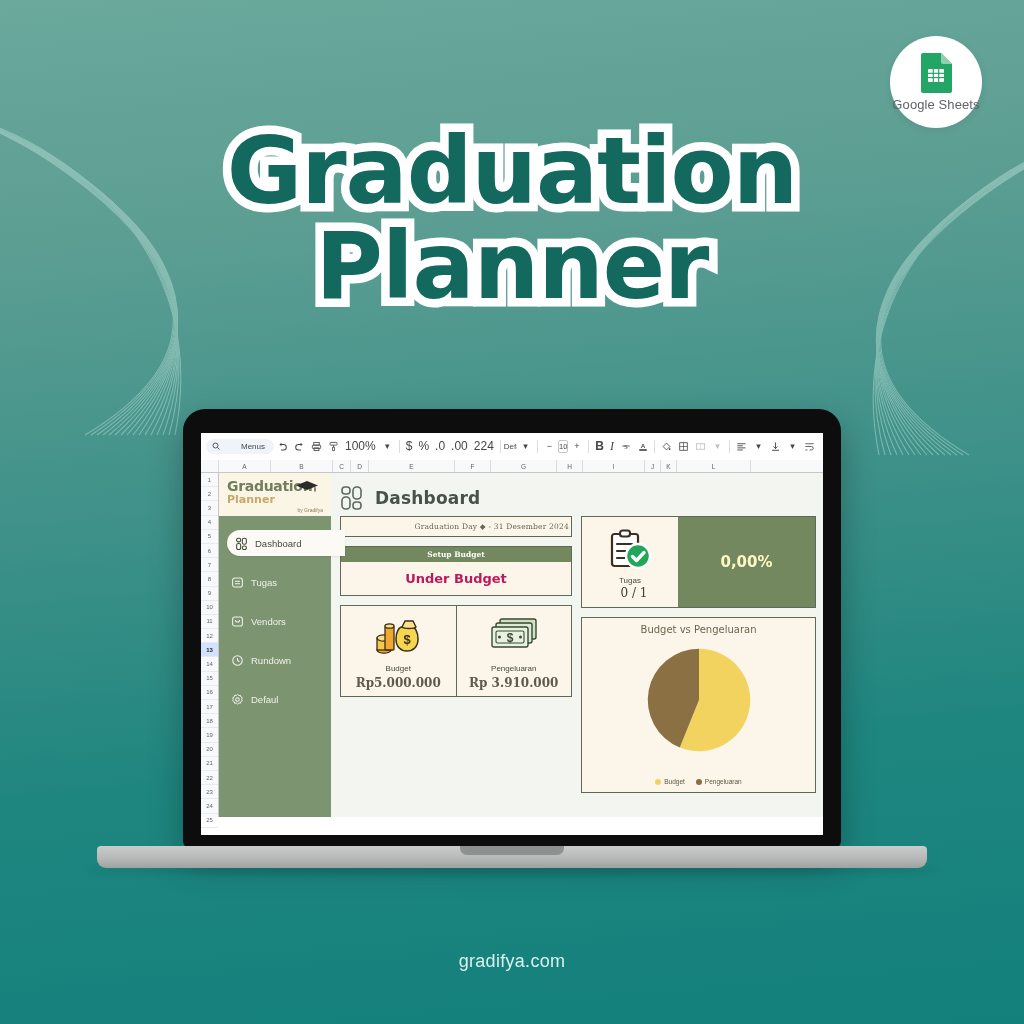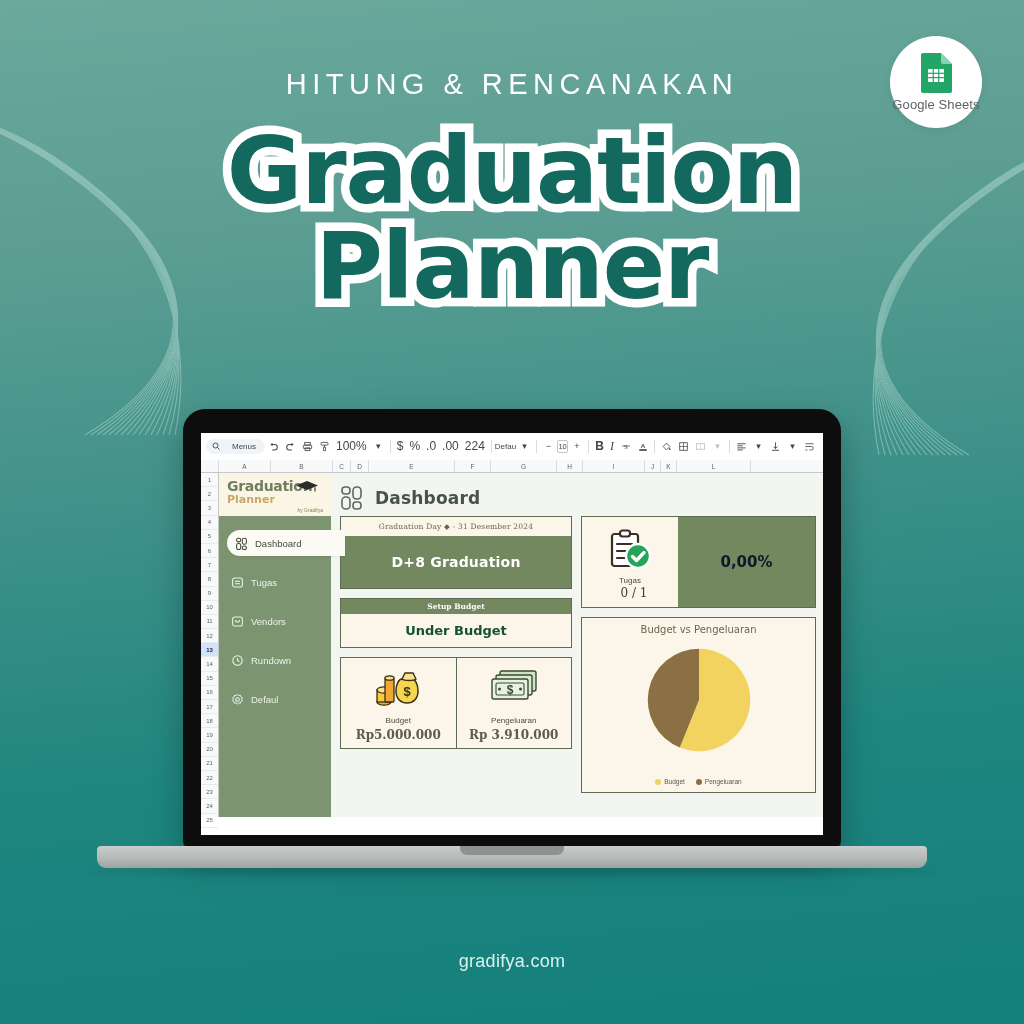--- a/index.html
+++ b/index.html
@@ -75,21 +75,21 @@
     background:rgba(0,0,0,.12); border-radius:50%; filter:blur(3px);
   }
 
   
   .toolbar{
     height:27px; display:flex; align-items:center; gap:0px;
     padding:0 5px; background:#ffffff; border-bottom:1px solid #fff;
     font-size:8.5px; color:#444746;
   }
   .tb-search{
-    display:flex; align-items:center; gap:12px; background:#f0f4f9;
+    display:flex; align-items:center; gap:21px; background:#f0f4f9;
     border-radius:13px; padding:3px 9px 3px 6px; color:#444746; font-size:8px;
   }
   .tb-ic{ width:17px; height:17px; display:flex; align-items:center; justify-content:center;
           color:#444746; font-size:9px; flex:0 0 auto; }
   .tb-txt{ font-size:12px; color:#444746; padding:0 3px; white-space:nowrap; }
   .tb-sep{ width:1px; height:13px; background:#dadce0; margin:0 3px; flex:0 0 auto; }
   .tb-font{ font-size:8px; color:#444746; width:36px; white-space:nowrap; overflow:hidden; }
   .tb-size{
     border:1px solid #c4c7c5; border-radius:2px; width:18px; height:13px;
     display:flex; align-items:center; justify-content:center; font-size:7.5px;
@@ -156,51 +156,51 @@
   .mhead{ display:flex; align-items:center; gap:9px; height:37px; }
   .mhead .mt{ font-size:17px; font-weight:700; color:#47524b; letter-spacing:.2px;
               font-family:"DejaVu Sans",sans-serif; }
 
   .cols{ display:flex; gap:9px; }
   .colL{ width:232px; flex:0 0 auto; }
   .colR{ flex:1; }
 
   .card{ border:1px solid #5d6b52; background:#fbf6e9; margin-bottom:9px; }
   .cap-row{
-    text-align:center; font-size:7.5px; color:#6b6550; padding:5px 2px;
+    text-align:right; font-size:7.5px; color:#6b6550; padding:5px 2px;
     font-family:"DejaVu Serif",serif; letter-spacing:.2px;
   }
   .big-green{
     background:#73885f; color:#ffffff; text-align:center; font-weight:700;
     font-size:14px; padding:18px 4px; font-family:"DejaVu Sans",sans-serif;
     letter-spacing:.2px;
   }
   .strip-head{
     background:#73885f; color:#fff; text-align:center; font-size:7.5px;
     font-weight:700; padding:3px 2px; font-family:"DejaVu Serif",serif;
   }
   .strip-val{
-    text-align:center; font-size:13px; font-weight:700; color:#14532d; padding:9px 2px;
+    text-align:center; font-size:13px; font-weight:700; color:#be185d; padding:9px 2px;
     font-family:"DejaVu Sans",sans-serif;
   }
 
   .two{ display:flex; }
   .half{ flex:1; text-align:center; padding:8px 4px 6px 4px; }
   .half + .half{ border-left:1px solid #5d6b52; }
   .half .lbl{ font-size:8px; color:#4a4a42; margin-top:4px; }
   .half .val{ font-size:12px; color:#5e5b4a; font-weight:600; margin-top:3px;
               font-family:"DejaVu Serif",serif; }
 
   .task-card{ display:flex; border:1px solid #5d6b52; background:#fbf6e9; margin-bottom:9px; height:92px; }
   .task-left{ width:96px; flex:0 0 auto; display:flex; flex-direction:column;
               align-items:center; justify-content:center; padding-top:4px; }
   .task-left .lbl{ font-size:8px; color:#4a4a42; margin-top:3px; }
   .task-left .frac{ font-size:12px; color:#3e3e35; margin-top:1px; font-family:"DejaVu Serif",serif;margin-left:8px; }
   .task-right{ flex:1; background:#73885f; display:flex; align-items:center; justify-content:center;
-               color:#0f172a; font-size:15px; font-weight:700; font-family:"DejaVu Sans",sans-serif; }
+               color:#fef9c3; font-size:15px; font-weight:700; font-family:"DejaVu Sans",sans-serif; }
 
   .chart-card{ border:1px solid #5d6b52; background:#fbf6e9; height:176px; padding:6px 4px; position:relative; }
   .chart-title{ text-align:center; font-size:10px; color:#6b6550; font-family:"DejaVu Sans",sans-serif; }
   .pie-wrap{ display:flex; justify-content:center; margin-top:4px; }
   .legend{ position:absolute; left:0; right:0; bottom:7px; display:flex;
            justify-content:center; gap:11px; font-size:6.5px; color:#5b5744; }
   .legend span{ display:flex; align-items:center; gap:3px; }
   .dot{ width:6px; height:6px; border-radius:50%; display:inline-block; }
 
   
@@ -249,21 +249,20 @@
         <path d="M254 26 C108 94 18 204 139 325"></path>
       <path d="M250 28 C100 100 18 210 145 325"></path>
         <path d="M246 30 C94 108 19 216 151 325"></path>
       <path d="M242 32 C88 116 21 222 157 325"></path>
         <path d="M238 34 C82 124 24 228 163 325"></path>
       <path d="M234 36 C76 132 28 234 169 325"></path>
         <path d="M230 38 C70 140 33 240 175 325"></path>
     </g>
   </svg>
 
-  <div class="kicker">HITUNG &amp; RENCANAKAN</div>
   <div class="title-wrap">
     <span class="title-line l1">Graduation</span>
     <span class="title-line l2">Planner</span>
   </div>
 
   <div class="gs-badge">
     <svg width="34" height="42" viewBox="0 0 34 42">
       <path d="M4 1h18l11 11v27a2 2 0 0 1-2 2H4a2 2 0 0 1-2-2V3a2 2 0 0 1 2-2z" fill="#23a566"></path>
       <path d="M22 1l11 11H24a2 2 0 0 1-2-2z" fill="#8ed1b1"></path>
       <rect x="9" y="17" width="16" height="13" rx="1" fill="#fff"></rect>
@@ -518,21 +517,20 @@
                     <rect x="13" y="17" width="8" height="7" rx="3" fill="none" stroke="#5c6a5e" stroke-width="1.6"></rect>
                   </svg>
                   <div class="mt">Dashboard</div>
                 </div>
 
                 <div class="cols">
 
                   <div class="colL">
                     <div class="card">
                       <div class="cap-row">Graduation Day ◆ - 31 Desember 2024</div>
-                      <div class="big-green">D+8 Graduation</div>
                     </div>
 
                     <div class="card">
                       <div class="strip-head">Setup Budget</div>
                       <div class="strip-val">Under Budget</div>
                     </div>
 
                     <div class="card two">
                       <div class="half">
                         <svg width="54" height="42" viewBox="0 0 54 42">

